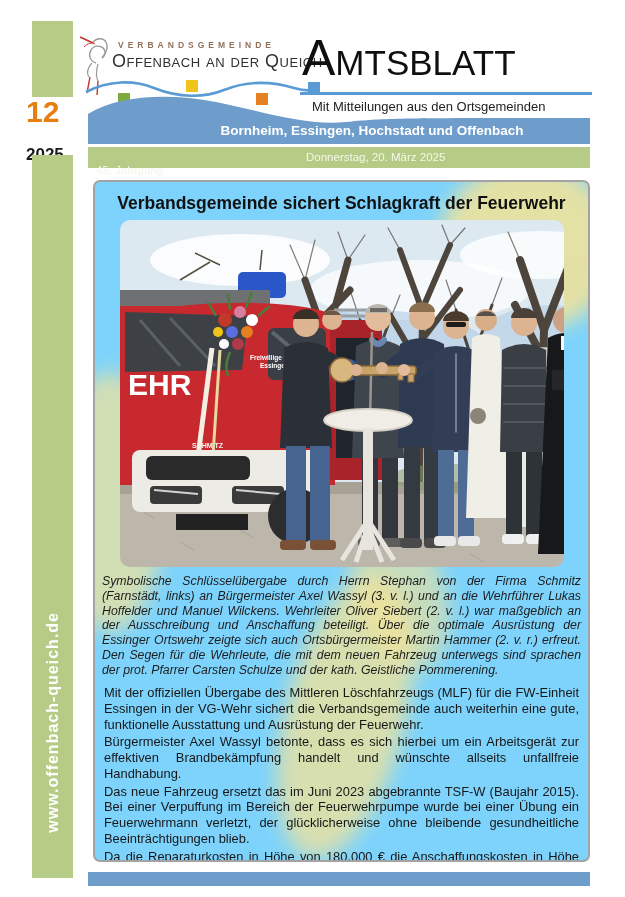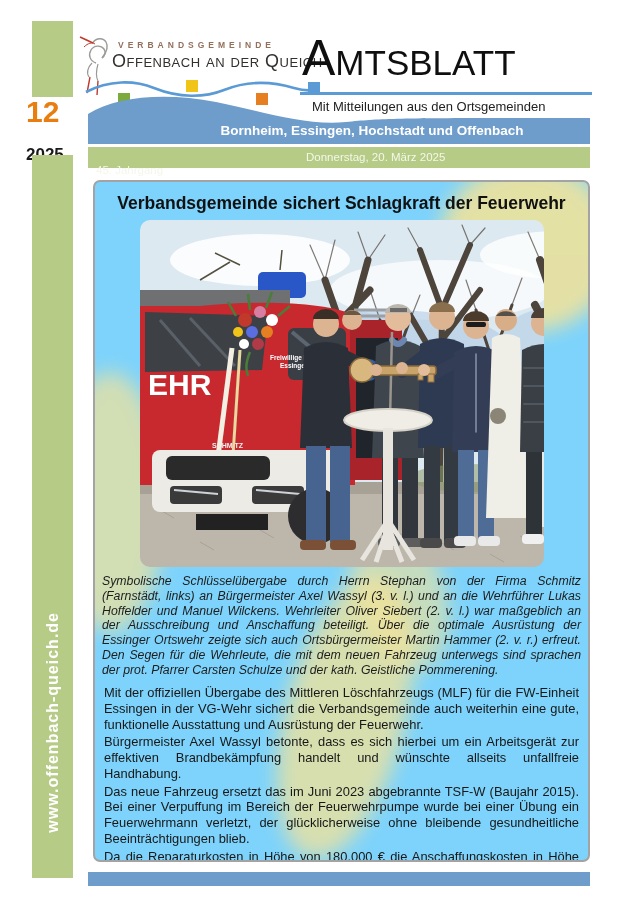--- a/index.html
+++ b/index.html
@@ -40,21 +40,21 @@
   .content-box{position:absolute;left:93px;top:180px;width:493px;height:678px;
         background:#7dd3fc;border:2px solid #a3a3a3;border-radius:7px;overflow:hidden;}
   .blob{position:absolute;border-radius:50%;filter:blur(10px);background:#f6e396;opacity:.85;}
   .blob1{right:-30px;top:-20px;width:180px;height:170px;}
   .blob2{left:-40px;top:190px;width:110px;height:260px;opacity:.7;}
   .blob3{left:190px;top:390px;width:120px;height:290px;transform:rotate(14deg);opacity:.75;}
   .blob4{left:260px;top:330px;width:90px;height:160px;transform:rotate(-18deg);opacity:.6;}
 
   .headline{position:relative;margin:11px 10px 6px 10px;text-align:center;
         font-size:17.5px;font-weight:bold;color:#111;}
-  .photo-wrap{position:relative;margin:4px auto 0 auto;width:404px;height:347px;
+  .photo-wrap{position:relative;margin:4px auto 0 auto;width:444px;height:347px;
         border-radius:10px;overflow:hidden;}
   .caption{position:relative;margin:7px 7px 0 7px;font-size:12.3px;line-height:1.2;
         font-style:italic;color:#1d1d1d;text-align:justify;}
   .bodytext{position:relative;margin:8px 7px 0 7px;font-size:12.9px;line-height:1.22;
         color:#171717;text-align:justify;}
   .bodytext p{margin:2px;}
 
   .bottom-bar{position:absolute;left:88px;top:872px;width:502px;height:14px;background:#6e9ccb;}
 </style>
 </head>

